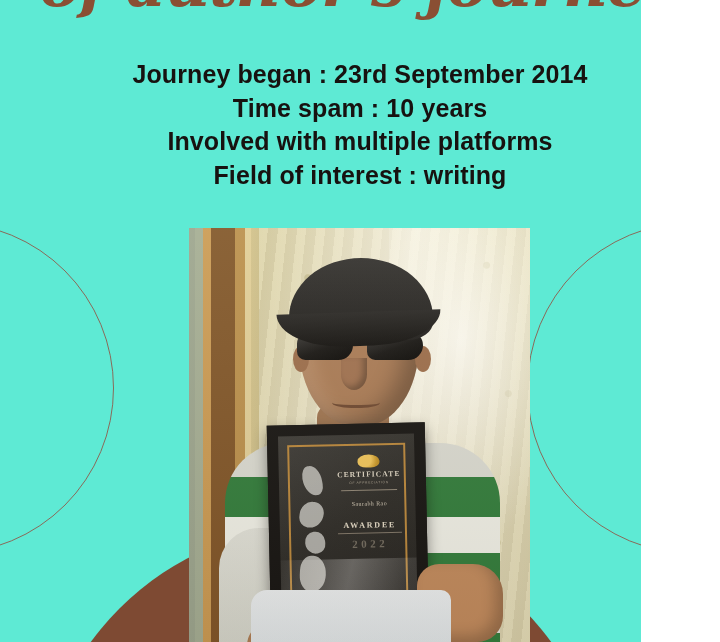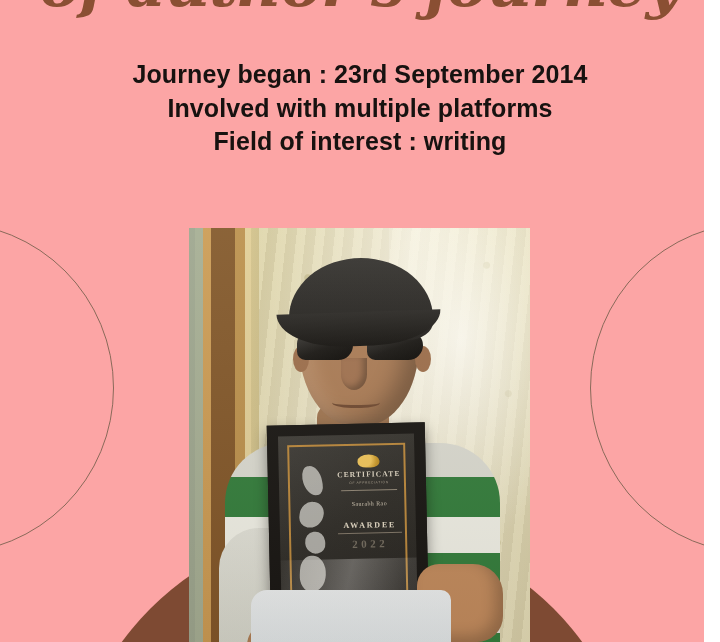--- a/index.html
+++ b/index.html
@@ -7,24 +7,24 @@
     margin: 0;
     padding: 0;
     background: #ffffff;
   }
   body {
     font-family: "Liberation Sans", sans-serif;
   }
 
   .poster {
     position: relative;
-    width: 704px;
+    width: 641px;
     height: 642px;
     overflow: hidden;
-    background: #fca5a5;
+    background: #5eead4;
   }
 
   
   .deco-circle {
     position: absolute;
     border-radius: 50%;
     border: 1.2px solid #8a6a5a;
     background: transparent;
     pointer-events: none;
   }
@@ -423,20 +423,21 @@
 <div class="poster">
 
   <div class="deco-circle deco-circle-left"></div>
   <div class="deco-circle deco-circle-right"></div>
   <div class="deco-blob"></div>
 
   <div class="script-title">of author's journey</div>
 
   <div class="details">
     <p class="detail-line">Journey began : 23rd September 2014</p>
+    <p class="detail-line">Time spam : 10 years</p>
     <p class="detail-line">Involved with multiple platforms</p>
     <p class="detail-line">Field of interest : writing</p>
   </div>
 
   <div class="photo-wrap">
     <div class="photo">
 
       <div class="bg-wall"></div>
       <div class="curtain"></div>
       <div class="curtain-pattern"></div>

